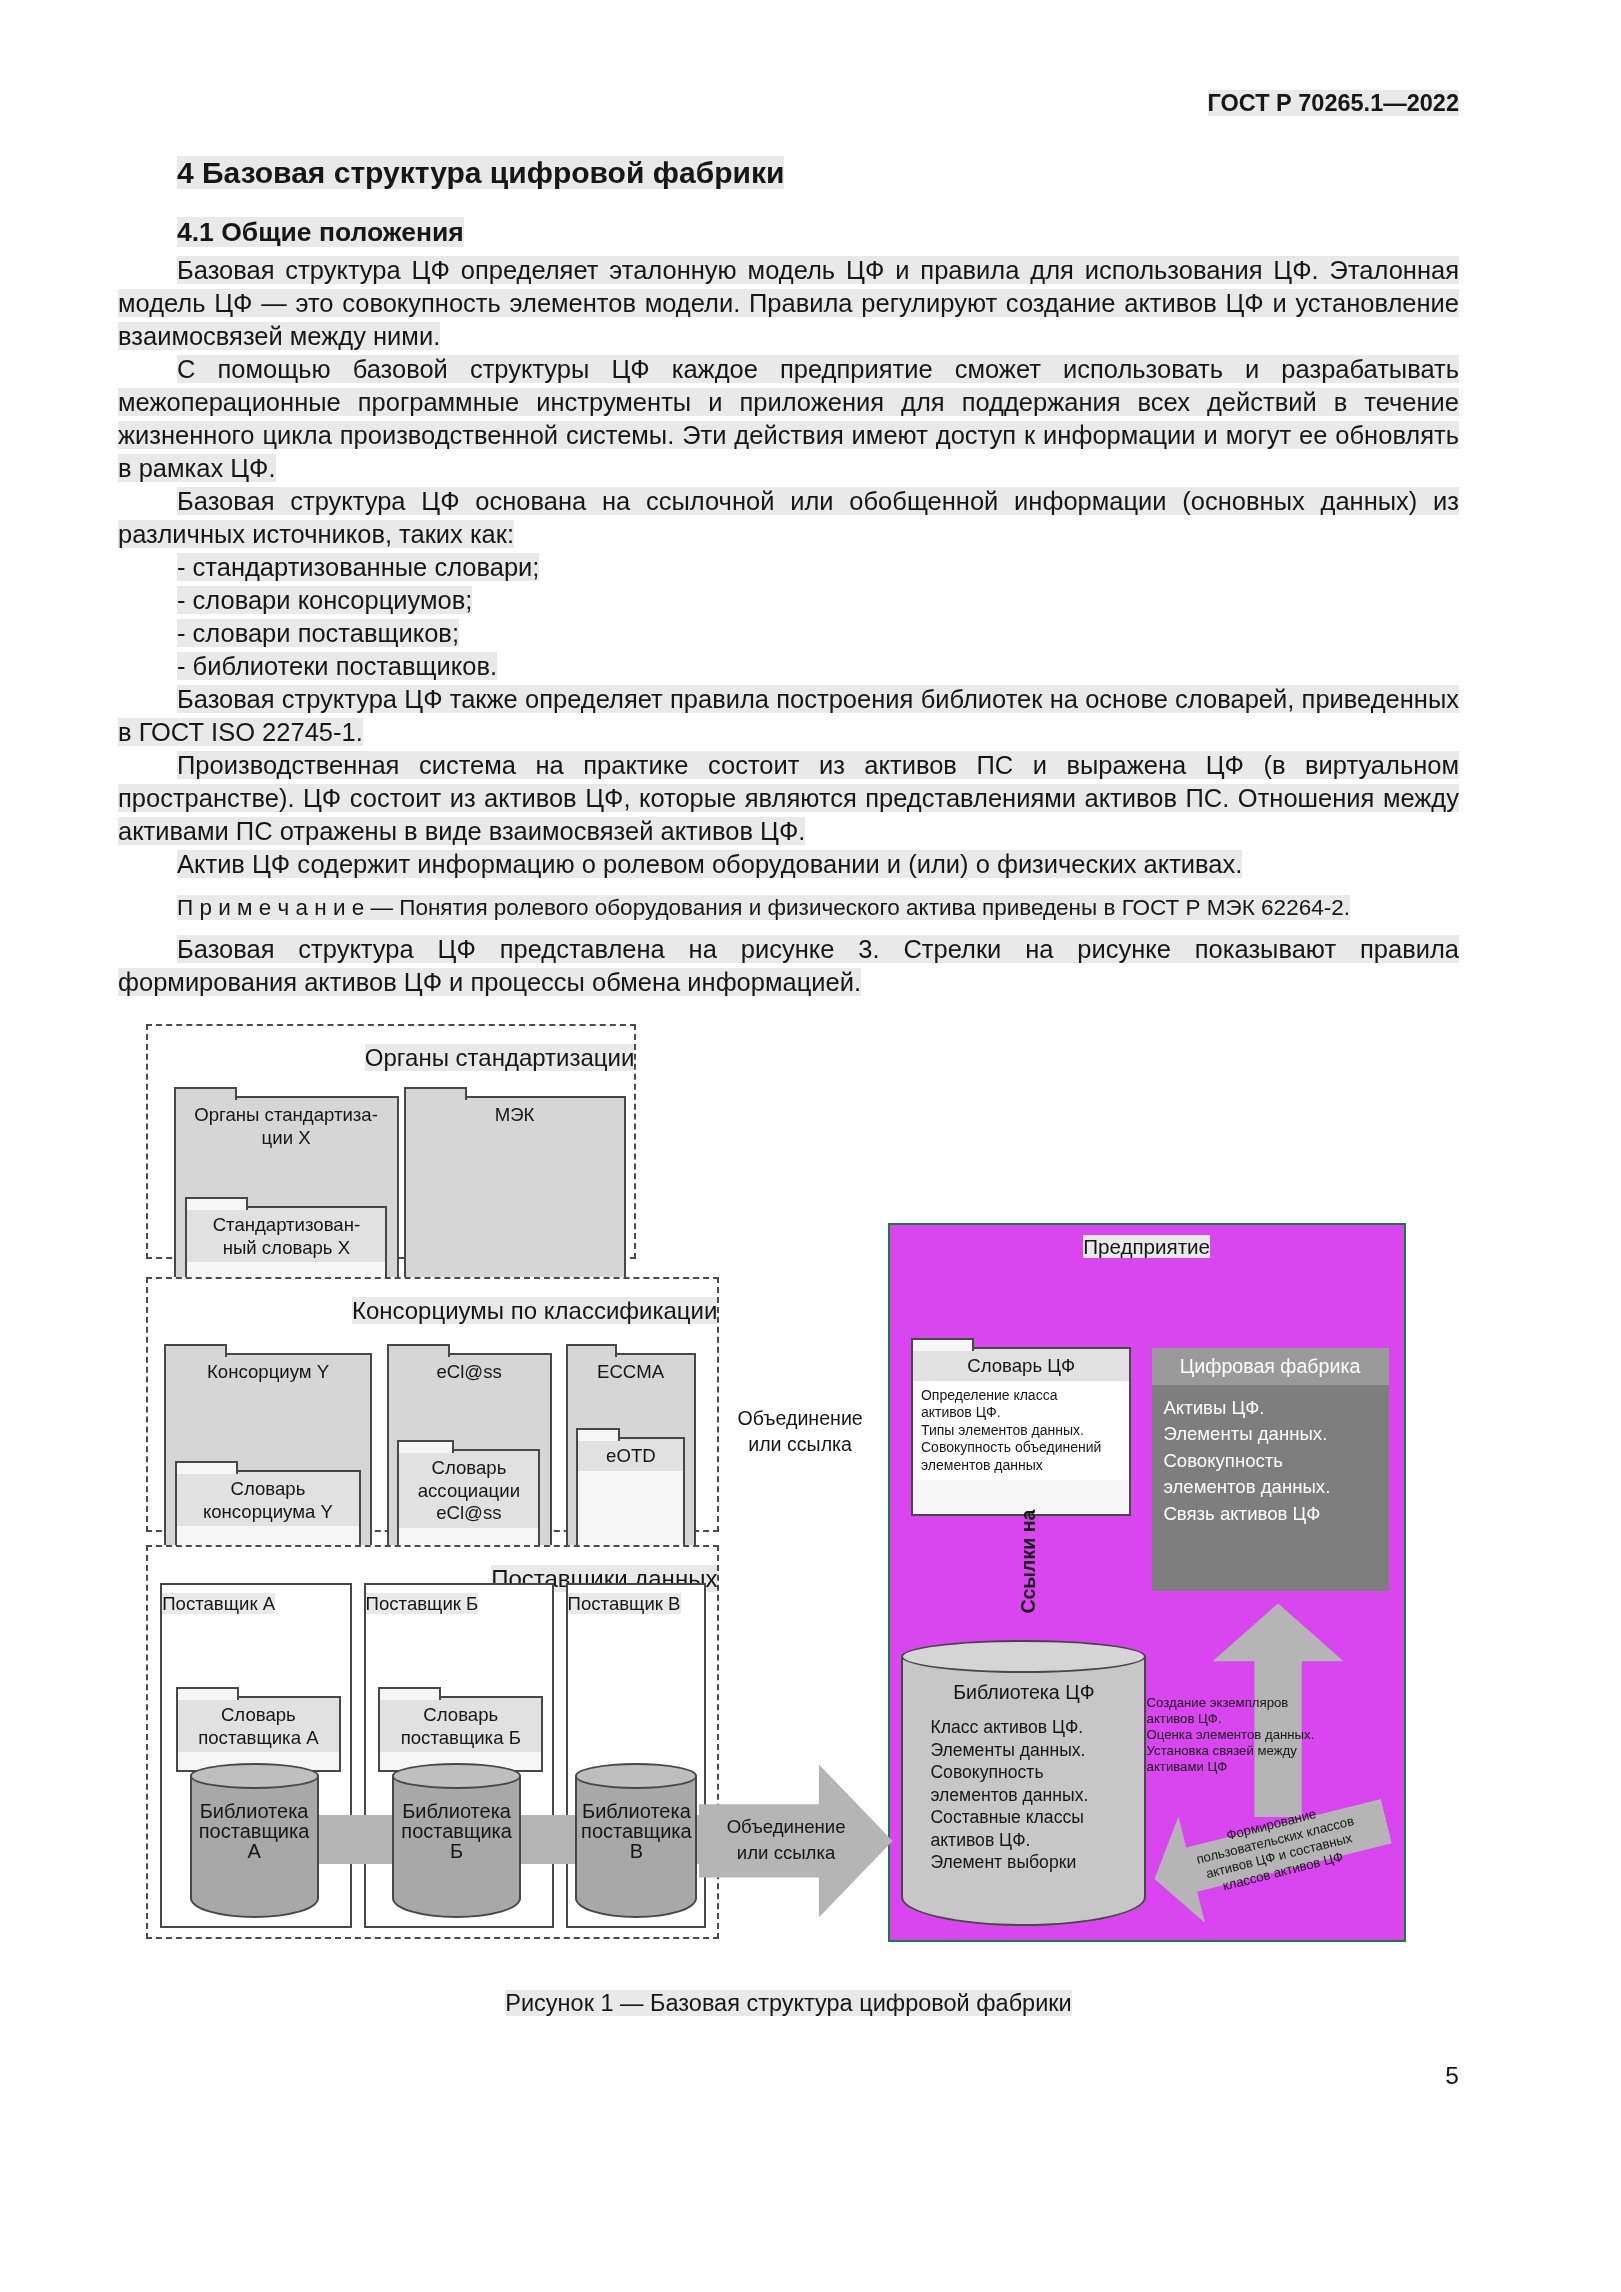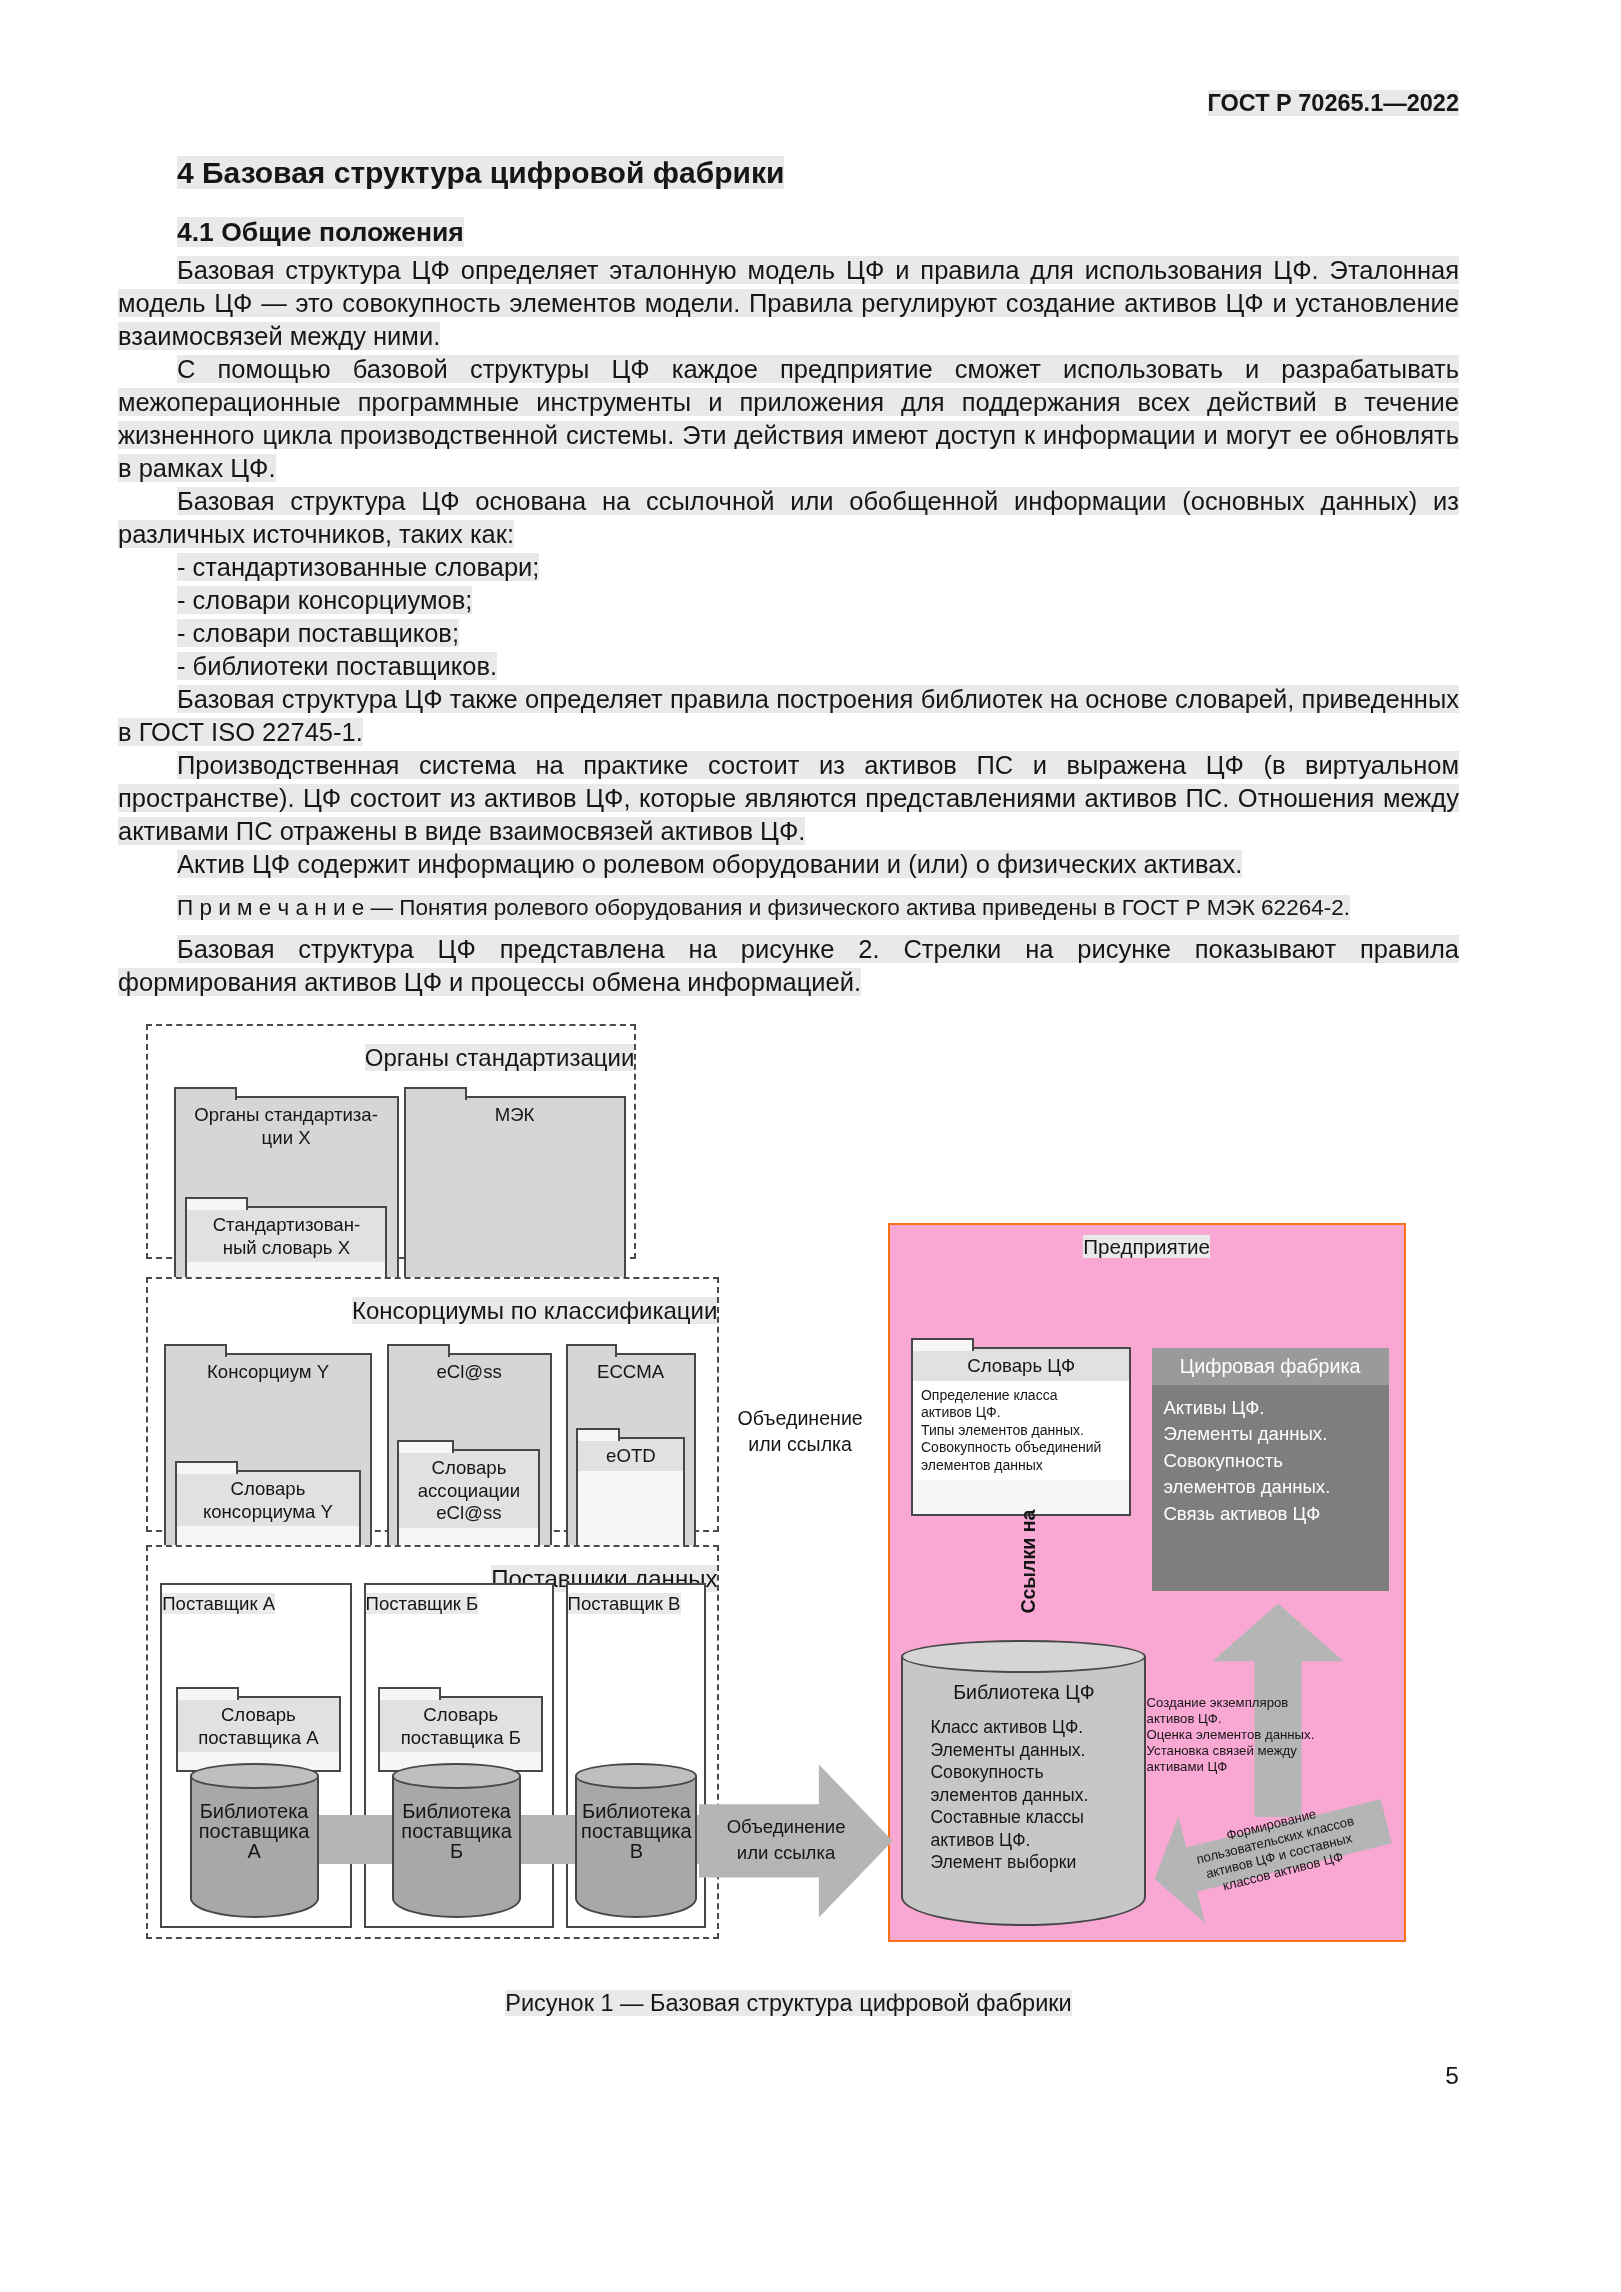--- a/index.html
+++ b/index.html
@@ -46,21 +46,21 @@
   .cyl.lib .clines { position:absolute; left:29px; top:76px; font-size:17.6px; line-height:22.5px;
                      white-space:pre-line; z-index:2; text-align:left; }
 
   .band { position:absolute; background:#b5b5b5; z-index:4; }
   .arrow-right { position:absolute; background:#b5b5b5; z-index:4;
                  clip-path:polygon(0 26%, 62% 26%, 62% 0, 100% 50%, 62% 100%, 62% 74%, 0 74%); }
   .arrow-up { position:absolute; background:#b5b5b5; z-index:3;
               clip-path:polygon(50% 0, 100% 27%, 68% 27%, 68% 100%, 32% 100%, 32% 27%, 0 27%); }
   .merge-label { position:absolute; text-align:center; font-size:19.6px; line-height:25.5px; white-space:pre-line; z-index:7; }
 
-  .ebox { position:absolute; border:2px solid #f97316; background:#f9a8d4; }
+  .ebox { position:absolute; border:2px solid #15803d; background:#d946ef; }
   .etitle { text-align:center; padding-top:9.8px; font-size:20.6px; }
 
   .cfdict .fbody { padding:5.9px 7.8px; font-size:14px; line-height:17.6px; white-space:pre-line;
                    text-align:left; background:#fff; }
 
   .factory { position:absolute; background:#7e7e7e; color:#fff; }
   .factory .ftit  { background:#9a9a9a; text-align:center; font-size:19.6px; padding:6.9px 3.9px; }
   .factory .fbody { padding:9.8px 11.8px; font-size:18.6px; line-height:26.5px; white-space:pre-line; }
 
   .vlabel { position:absolute; font-weight:bold; font-size:19.6px; white-space:nowrap;
@@ -102,21 +102,21 @@
   <p class="body"><span class="hl">- словари консорциумов;</span></p>
   <p class="body"><span class="hl">- словари поставщиков;</span></p>
   <p class="body"><span class="hl">- библиотеки поставщиков.</span></p>
 
   <p class="body"><span class="hl">Базовая структура ЦФ также определяет правила построения библиотек на основе словарей, приведенных в ГОСТ ISO 22745-1.</span></p>
   <p class="body"><span class="hl">Производственная система на практике состоит из активов ПС и выражена ЦФ (в виртуальном пространстве). ЦФ состоит из активов ЦФ, которые являются представлениями активов ПС. Отношения между активами ПС отражены в виде взаимосвязей активов ЦФ.</span></p>
   <p class="body"><span class="hl">Актив ЦФ содержит информацию о ролевом оборудовании и (или) о физических активах.</span></p>
 
   <p class="note"><span class="hl">П р и м е ч а н и е  — Понятия ролевого оборудования и физического актива приведены в ГОСТ Р МЭК 62264-2.</span></p>
 
-  <p class="body"><span class="hl">Базовая структура ЦФ представлена на рисунке 2. Стрелки на рисунке показывают правила формирования активов ЦФ и процессы обмена информацией.</span></p>
+  <p class="body"><span class="hl">Базовая структура ЦФ представлена на рисунке 3. Стрелки на рисунке показывают правила формирования активов ЦФ и процессы обмена информацией.</span></p>
 
   <div class="figure">
 
     <div class="dashed" style="left:7.8px; top:0; width:490px; height:235px">
       <div class="glabel"><span class="hl">Органы стандартизации</span></div>
     </div>
     <div class="folder" style="left:35px; top:37px; width:225px; height:184px">
       <div class="ftitle">Органы стандартиза-
 ции X</div>
       <div class="folder white" style="left:9.8px; top:73px; width:202px; height:100px">

